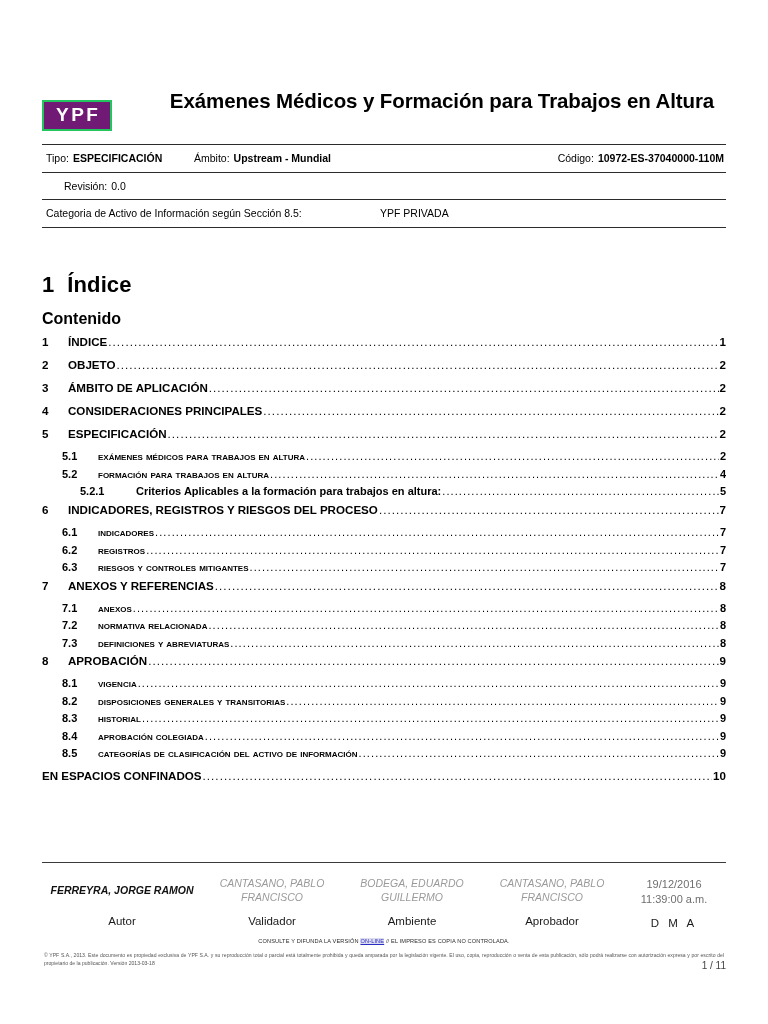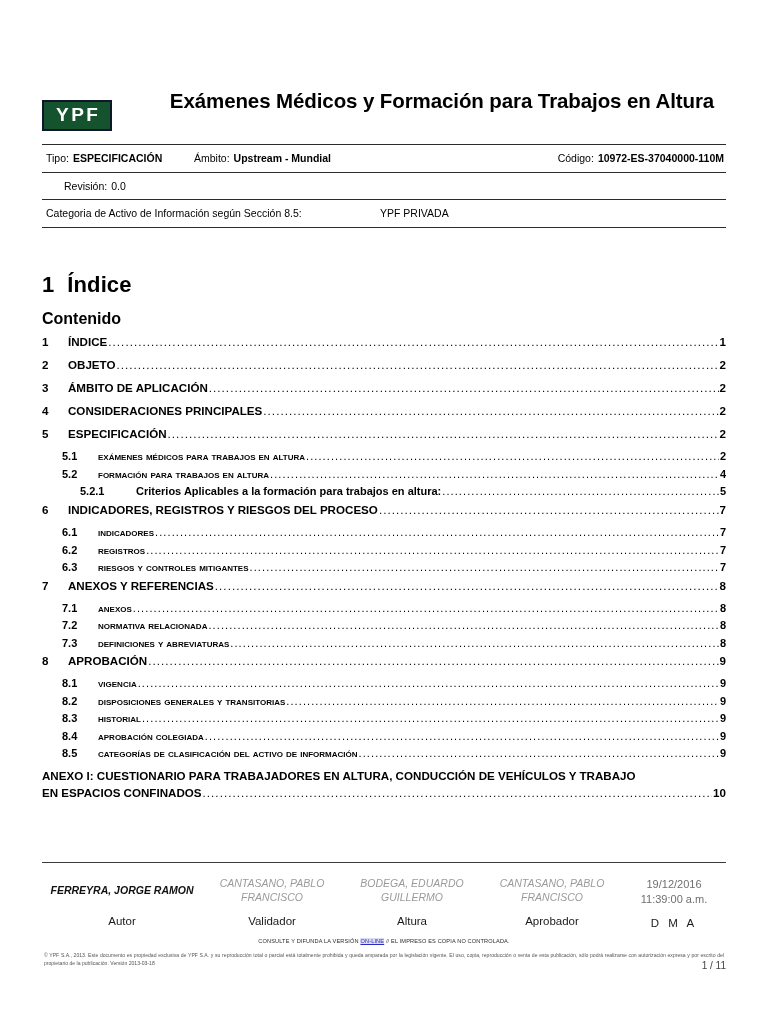--- a/index.html
+++ b/index.html
@@ -36,22 +36,22 @@
     align-items: flex-start;
     min-height: 56px;
   }
   .logo-cell {
     width: 120px;
     flex: 0 0 120px;
     padding-top: 12px;
   }
   .ypf-logo {
     display: inline-block;
-    background: #14532d;
-    border: 2px solid #0f172a;
+    background: #701a75;
+    border: 2px solid #22c55e;
     color: #ffffff;
     font-weight: bold;
     font-size: 19px;
     letter-spacing: 2.5px;
     padding: 2px 10px 3px 12px;
     line-height: 1.15;
     font-family: "Liberation Sans", sans-serif;
   }
   .doc-title {
     flex: 1;
@@ -457,21 +457,20 @@
         <span class="toc-leader"></span>
         <span class="toc-page">9</span>
       </div>
       <div class="toc-entry lvl2">
         <span class="toc-num">8.5</span>
         <span class="toc-text">Categorías de Clasificación del Activo de Información</span>
         <span class="toc-leader"></span>
         <span class="toc-page">9</span>
       </div>
       <div class="toc-annex">
-        <div>ANEXO I: CUESTIONARIO PARA TRABAJADORES EN ALTURA, CONDUCCIÓN DE VEHÍCULOS Y TRABAJO</div>
         <div class="annex-line2">
           <span class="toc-text">EN ESPACIOS CONFINADOS</span>
           <span class="toc-leader"></span>
           <span class="toc-page">10</span>
         </div>
       </div>
     </div>
 
   <div class="sign-block">
     <div class="sign-rule"></div>
@@ -483,21 +482,21 @@
         <div class="sign-role">Autor</div>
       </div>
 
       <div class="sign-col c-validador">
         <div class="sign-name muted">CANTASANO, PABLO FRANCISCO</div>
         <div class="sign-role">Validador</div>
       </div>
 
       <div class="sign-col c-calidad">
         <div class="sign-name muted">BODEGA, EDUARDO GUILLERMO</div>
-        <div class="sign-role">Altura</div>
+        <div class="sign-role">Ambiente</div>
       </div>
 
       <div class="sign-col c-aprobador">
         <div class="sign-name muted">CANTASANO, PABLO FRANCISCO</div>
         <div class="sign-role">Aprobador</div>
       </div>
 
       <div class="sign-col c-fecha">
         <div class="sign-date">
           <div>19/12/2016</div>

